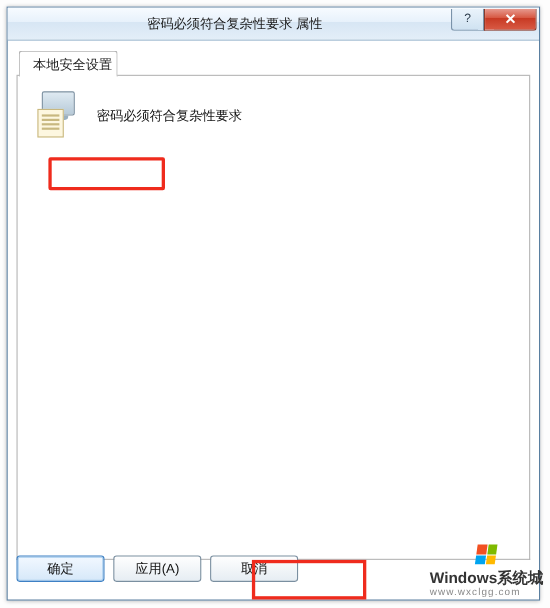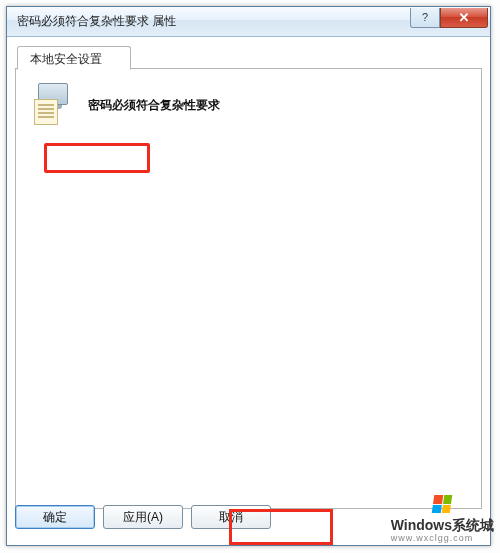--- a/index.html
+++ b/index.html
@@ -24,20 +24,21 @@
     box-shadow: 0 0 4px rgba(0,0,0,.3);
   }
   .titlebar {
     height: 30px;
     background: linear-gradient(to bottom, #f7fbff 0%, #e7f1fb 45%, #d7e6f4 46%, #e3eef8 100%);
     border-bottom: 1px solid #9fb9d0;
     display: flex;
     align-items: center;
     padding-left: 10px;
     color: #1a1a1a;
+    text-align: center;
   }
   .titlebar-title { flex: 1; font-size: 12px; }
   .titlebar-btns { display: flex; height: 20px; margin-right: 2px; margin-top: -8px; }
   .titlebar-btn {
     width: 30px;
     height: 20px;
     border: 1px solid #7a93aa;
     border-top: none;
     background: linear-gradient(to bottom, #eaf3fb, #cfe2f1);
     display: flex;
@@ -62,21 +63,21 @@
     background: #fff;
   }
   .tabstrip {
     display: flex;
     height: 24px;
     border-bottom: 1px solid #b5b5b5;
     padding-left: 2px;
   }
   .tab {
     height: 24px;
-    padding: 4px 28px 0 12px;
+    padding: 4px 4px 0 12px;
     border: 1px solid #b5b5b5;
     border-bottom: none;
     background: linear-gradient(to bottom, #f7f7f7, #ececec);
     margin-right: 0;
     border-radius: 3px 3px 0 0;
     position: relative;
     top: 1px;
     font-size: 12px;
     color: #222;
   }
@@ -85,21 +86,21 @@
     border-bottom: 1px solid #fff;
     z-index: 2;
   }
   .tabpage {
     border: 1px solid #b5b5b5;
     border-top: none;
     height: 440px;
     padding: 14px 18px;
     position: relative;
   }
-  .policy-row { display: flex; align-items: center; margin-bottom: 30px; font-weight: bold; }
+  .policy-row { display: flex; align-items: center; margin-bottom: 30px; }
   .policy-icon {
     width: 40px; height: 44px;
     margin-right: 14px;
     position: relative;
   }
   
   .policy-icon .monitor {
     position: absolute; left: 4px; top: 0; width: 30px; height: 22px;
     border: 1px solid #7a8fa0; background: linear-gradient(to bottom,#dfeaf2,#b7cad8);
     border-radius: 2px;

